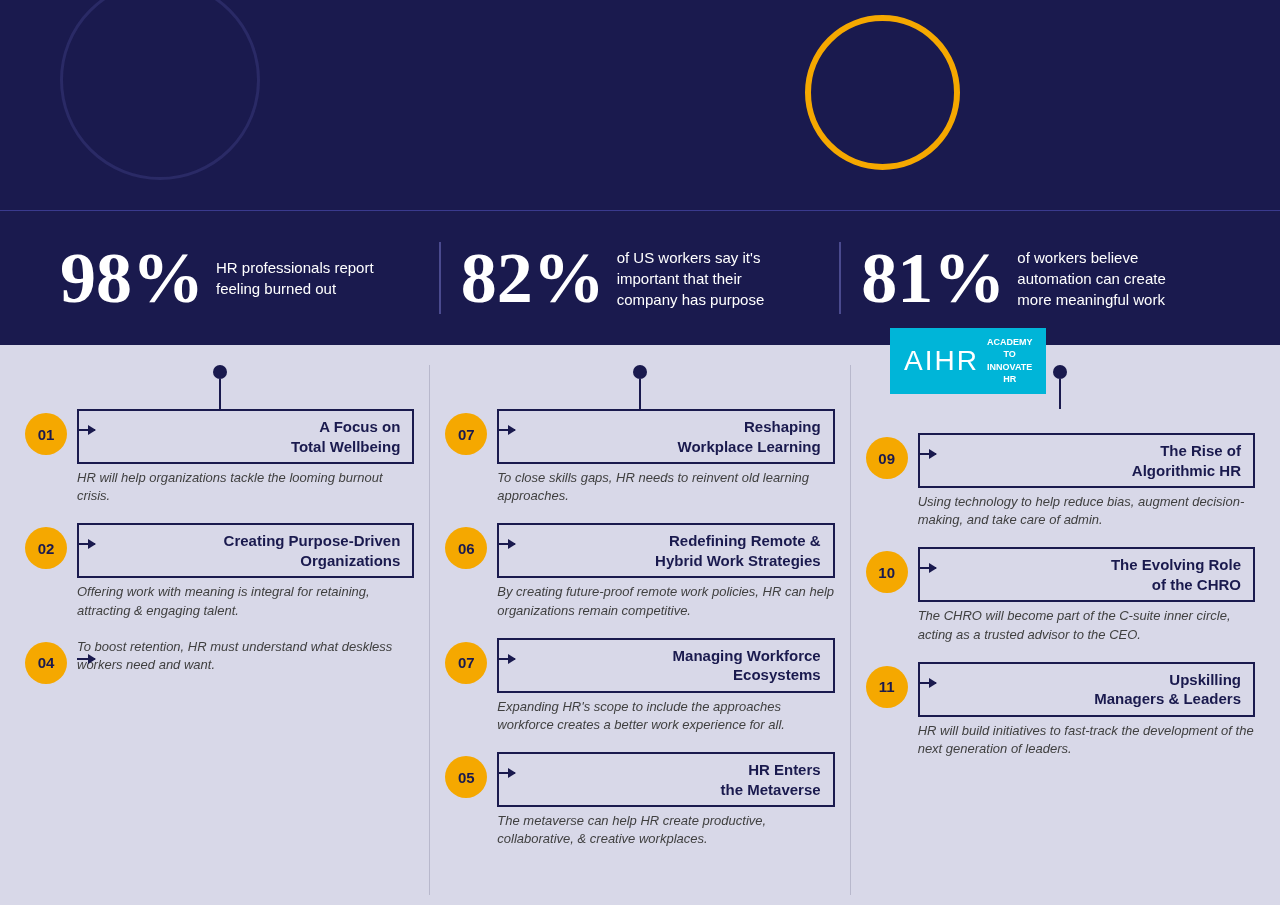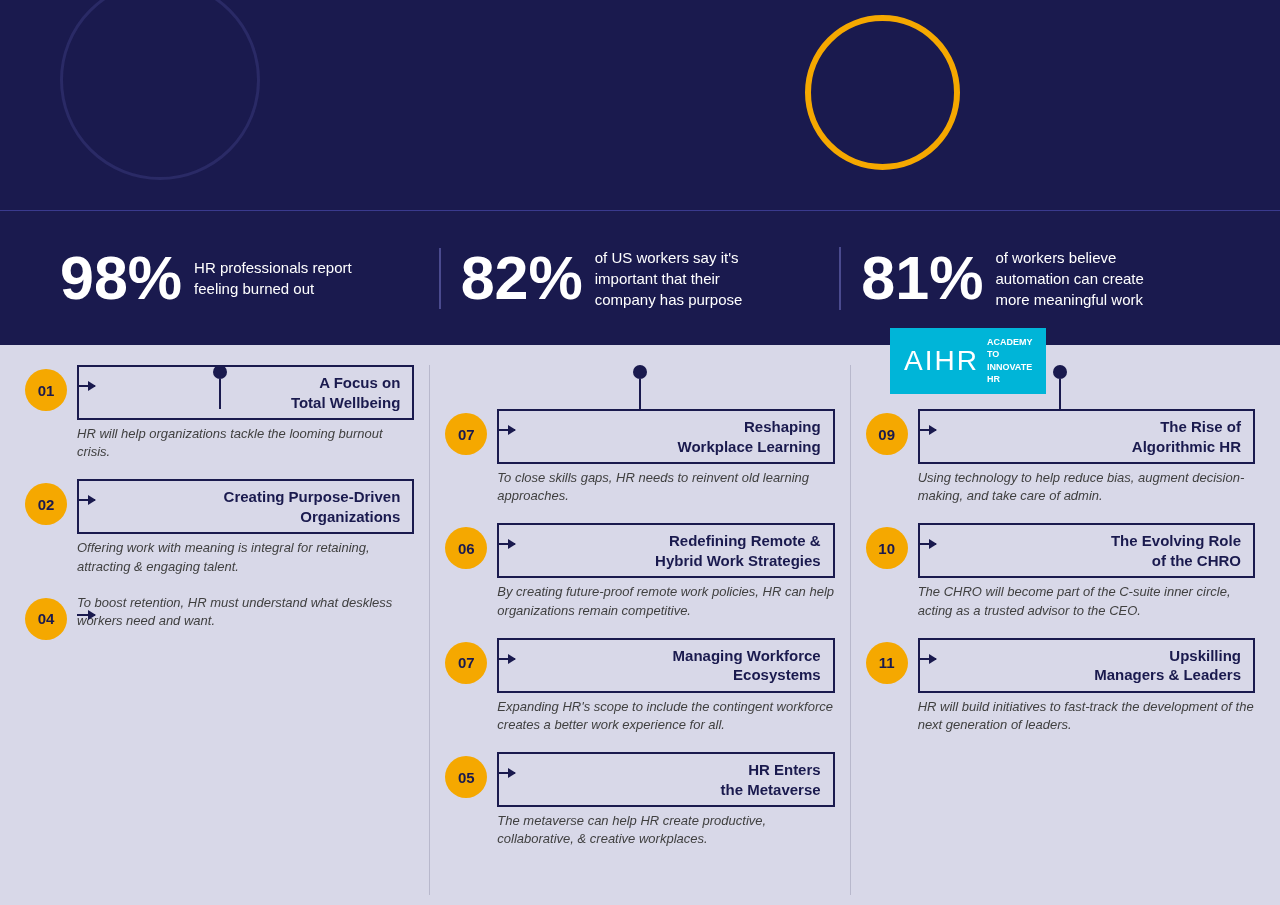--- a/index.html
+++ b/index.html
@@ -82,26 +82,27 @@
     .stat-item {
       display: flex;
       align-items: center;
       flex: 1;
       padding: 0 20px;
     }
     .stat-item:not(:last-child) {
       border-right: 2px solid #4a4a8e;
     }
     .stat-number {
-      font-size: 61px;
+      font-size: 72px;
       font-weight: 900;
       color: #ffffff;
       line-height: 1;
       margin-right: 12px;
       white-space: nowrap;
+      font-family: Liberation Serif, serif;
     }
     .stat-desc {
       font-size: 15px;
       color: #ffffff;
       line-height: 1.4;
       max-width: 180px;
     }
 
     
     .main {
@@ -227,20 +228,21 @@
       font-weight: 400;
       color: #ffffff;
       letter-spacing: 2px;
     }
     .aihr-sub {
       font-size: 9px;
       color: #ffffff;
       line-height: 1.4;
       text-transform: uppercase;
       font-weight: bold;
+      text-align: center;
     }
   </style>
 </head>
 <body>
 
 <div class="header">
   <div class="bg-circle"></div>
   <div class="header-title">
     <span class="hr-text"></span>
     <span class="trends-text"></span>
@@ -264,21 +266,21 @@
       <span class="stat-number">81%</span>
       <span class="stat-desc">of workers believe automation can create more meaningful work</span>
     </div>
   </div>
 
 <div class="main">
 
 <div class="column">
       <div class="column-dot"></div>
       <div class="column-line"></div>
-    <div style="">
+    <div style="margin-top: 44px;">
         <div class="trend-item">
         <div class="trend-connector"></div>
         <div class="trend-number-circle">01</div>
         <div class="trend-content">
           <div class="trend-title-box">
             <div class="trend-title">A Focus on<br>Total Wellbeing</div>
           </div>
           <div class="trend-desc">HR will help organizations tackle the looming burnout crisis.</div>
         </div>
       </div>
@@ -325,21 +327,21 @@
           <div class="trend-desc">By creating future-proof remote work policies, HR can help organizations remain competitive.</div>
         </div>
       </div>
         <div class="trend-item">
         <div class="trend-connector"></div>
         <div class="trend-number-circle">07</div>
         <div class="trend-content">
           <div class="trend-title-box">
             <div class="trend-title">Managing Workforce<br>Ecosystems</div>
           </div>
-          <div class="trend-desc">Expanding HR's scope to include the contingent workforce creates a better work experience for all.</div>
+          <div class="trend-desc">Expanding HR's scope to include the approaches workforce creates a better work experience for all.</div>
         </div>
       </div>
         <div class="trend-item">
         <div class="trend-connector"></div>
         <div class="trend-number-circle">05</div>
         <div class="trend-content">
           <div class="trend-title-box">
             <div class="trend-title">HR Enters<br>the Metaverse</div>
           </div>
           <div class="trend-desc">The metaverse can help HR create productive, collaborative, &amp; creative workplaces.</div>
@@ -348,21 +350,21 @@
       </div>
     </div>
     <div class="column">
       <div class="column-dot"></div>
       <div class="column-line">
         <div class="aihr-logo">
     <span class="aihr-main">AIHR</span>
     <span class="aihr-sub">ACADEMY TO<br>INNOVATE HR</span>
   </div>
       </div>
-    <div style="margin-top: 44px;">
+    <div style="margin-top: 68px;">
         <div class="trend-item">
         <div class="trend-connector"></div>
         <div class="trend-number-circle">09</div>
         <div class="trend-content">
           <div class="trend-title-box">
             <div class="trend-title">The Rise of<br>Algorithmic HR</div>
           </div>
           <div class="trend-desc">Using technology to help reduce bias, augment decision-making, and take care of admin.</div>
         </div>
       </div>

